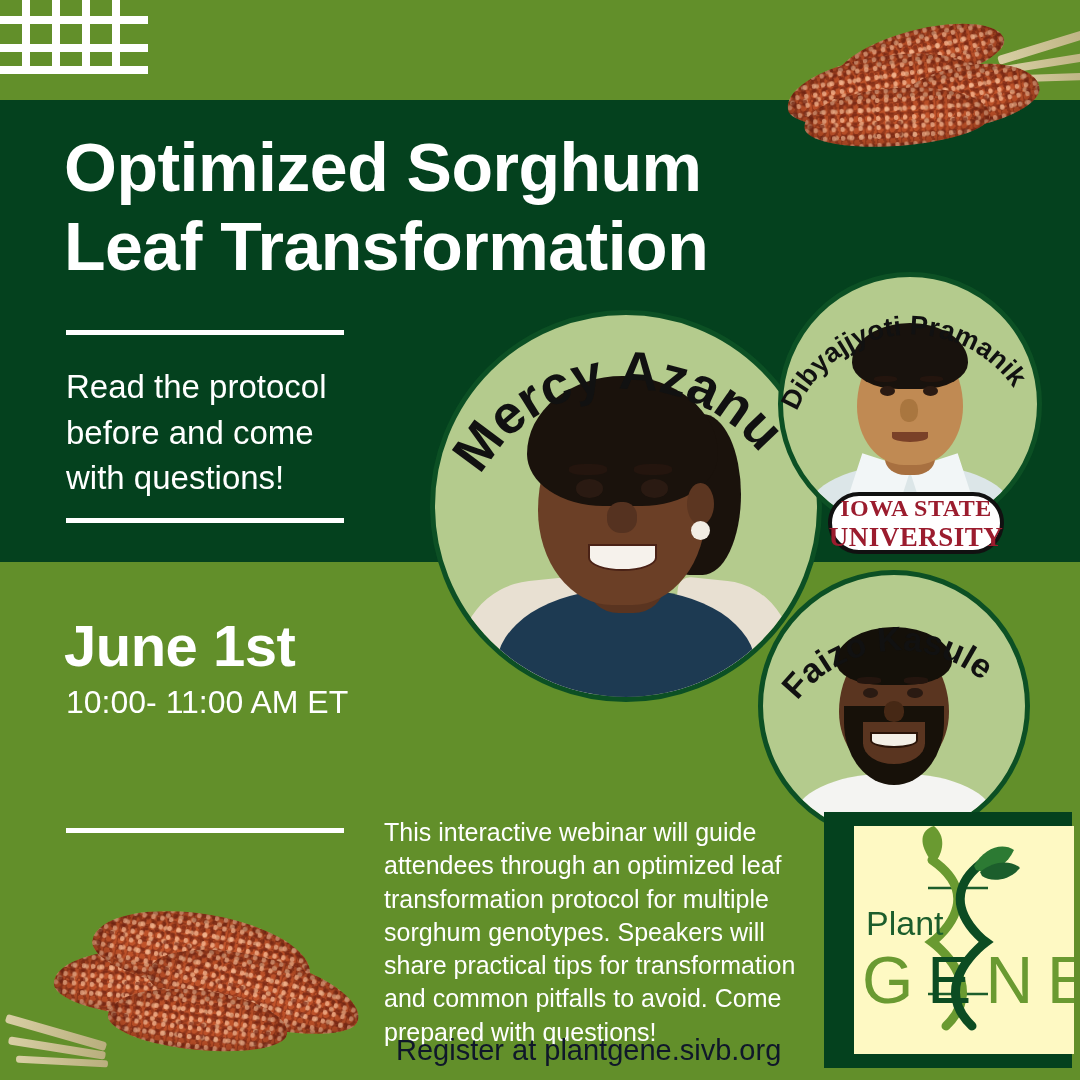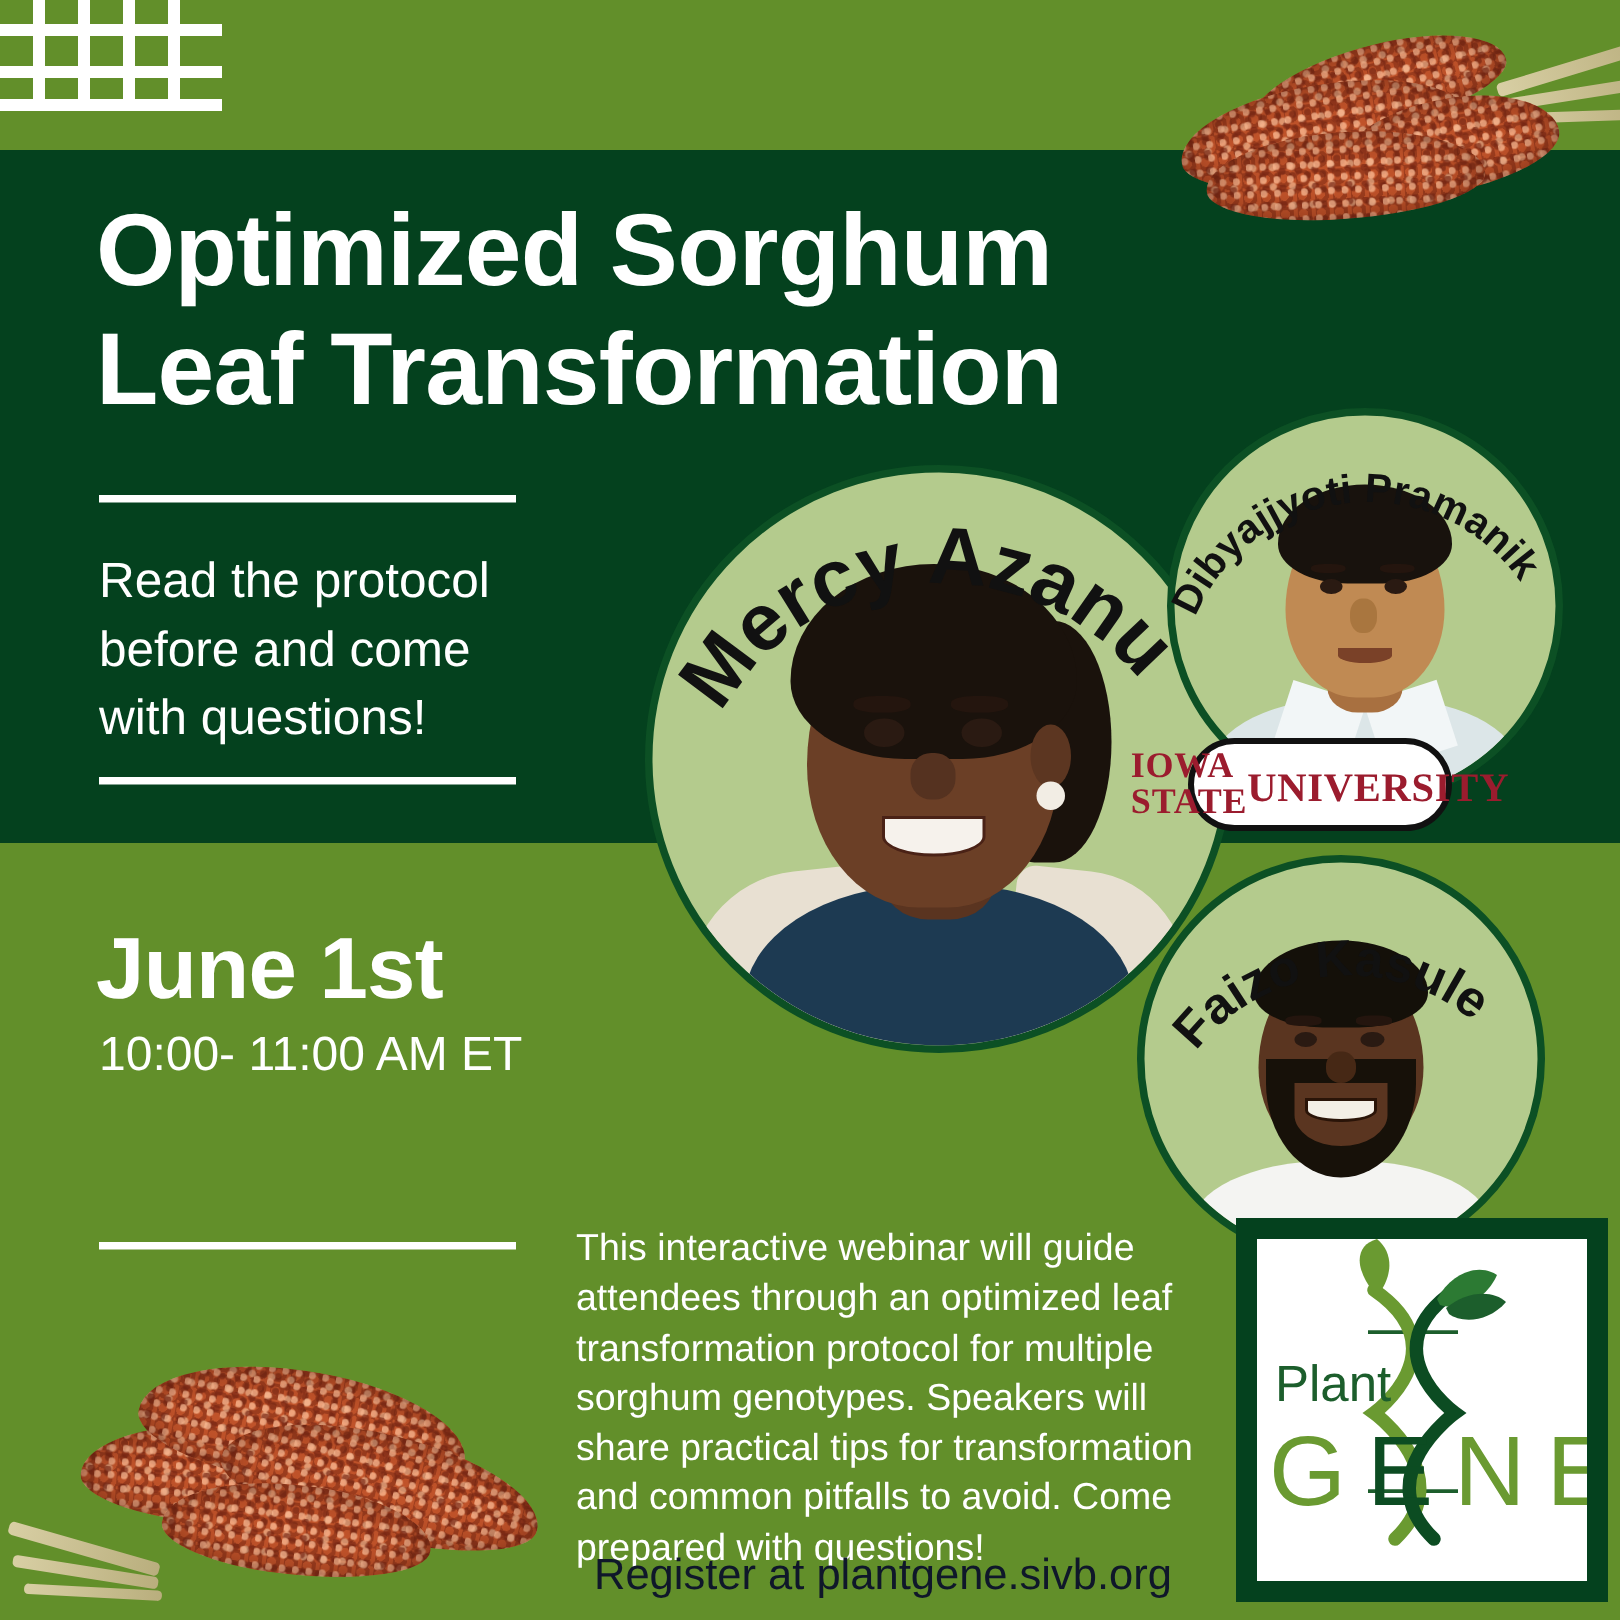--- a/index.html
+++ b/index.html
@@ -194,39 +194,39 @@
   .faizo .f-chin  { position:absolute; left:38%; top:56%; width:24%; height:16%; background:#5A3520; border-radius:0 0 50% 50%; }
   .faizo .eye-l   { left:38%; top:43%; width:6%; height:4%; }
   .faizo .eye-r   { left:55%; top:43%; width:6%; height:4%; }
   .faizo .brow-l  { left:36%; top:39%; width:9%; height:2.5%; }
   .faizo .brow-r  { left:54%; top:39%; width:9%; height:2.5%; }
   .faizo .f-nose  { left:46%; top:48%; width:8%; height:8%; background:#462815; }
   .faizo .f-mouth { left:41%; top:60%; width:18%; height:6%; background:#F3EFE6; border:2px solid #2A1408; }
 
   
   .isu-badge {
-    position:absolute; left:792px; top:492px; width:176px; height:62px;
+    position:absolute; left:828px; top:492px; width:176px; height:62px;
     background:#FFFFFF; border:4px solid #111111; border-radius:34px;
-    display:flex; flex-direction:row; align-items:center; justify-content:center;
+    display:flex; flex-direction:column; align-items:center; justify-content:center;
     z-index:9; line-height:1;
   }
   .isu-badge div {
     font-family:"Liberation Serif", serif;
     color:#9B1C2E; font-weight:bold; letter-spacing:.5px;
   }
   .isu-l1 { font-size:24px; }
   .isu-l2 { font-size:27px; margin-top:4px; }
 
   
   .logo-box {
     position:absolute; left:824px; top:812px; width:248px; height:256px;
     background:#04411E; padding:14px; z-index:9;
   }
   .logo-inner {
-    width:100%; height:100%; background:#ffffff; position:relative; overflow:hidden;
+    width:100%; height:100%; background:#fef9c3; position:relative; overflow:hidden;margin-left:16px;
   }
   .logo-plant { position:absolute; left:0; top:0; width:100%; height:100%; }
   .logo-word-plant {
     position:absolute; left:12px; top:78px;
     font-family:"Liberation Sans", sans-serif;
     font-size:34px; color:#1C5E2C; font-weight:normal;
     z-index:3;
   }
   .logo-word-gene {
     position:absolute; left:8px; top:116px; width:210px;

